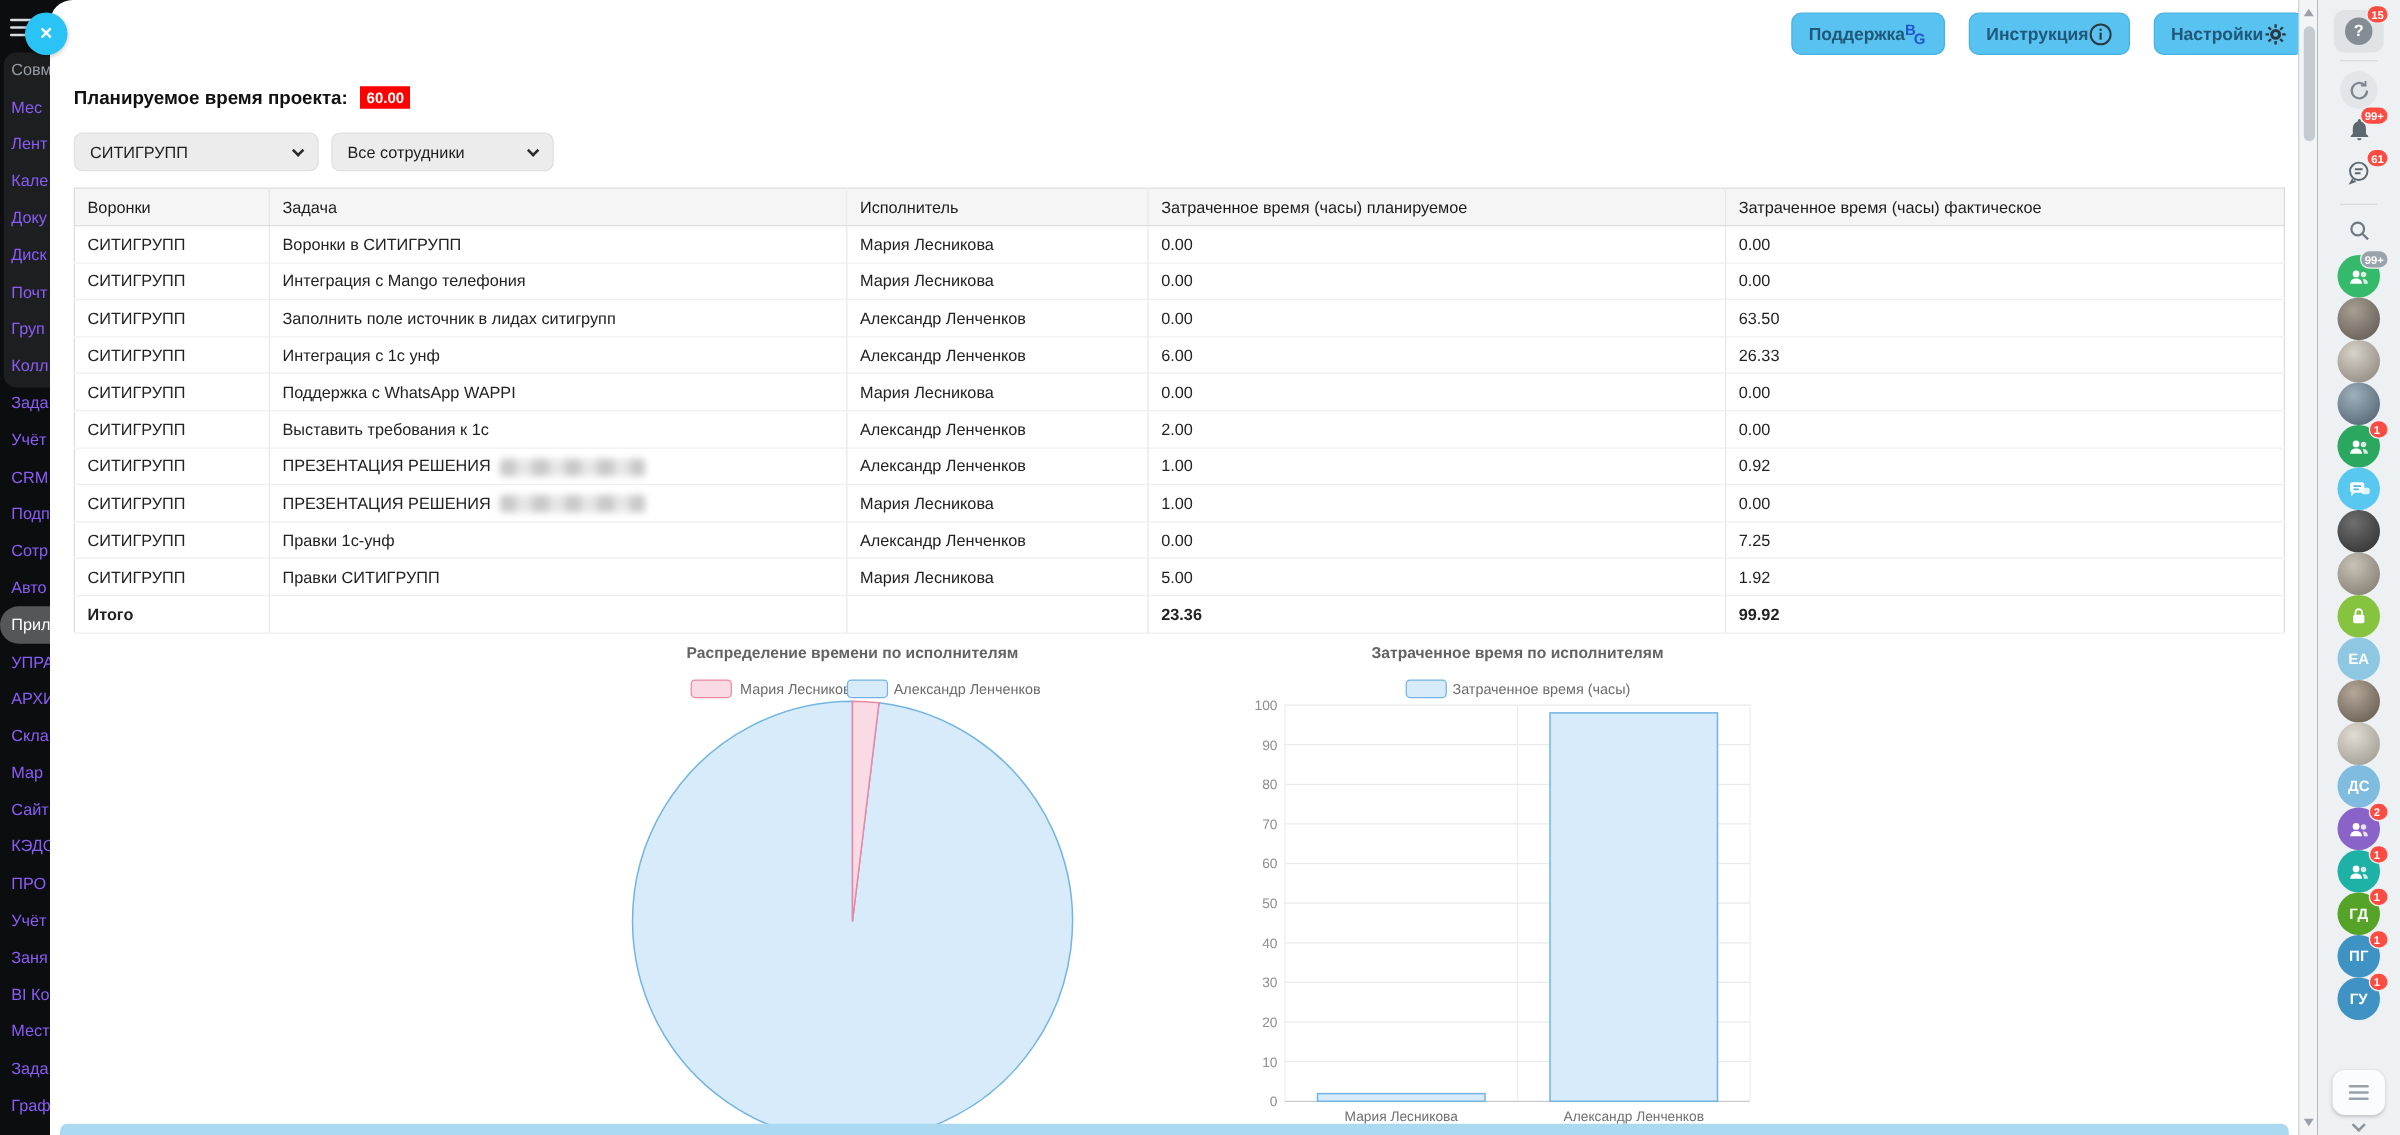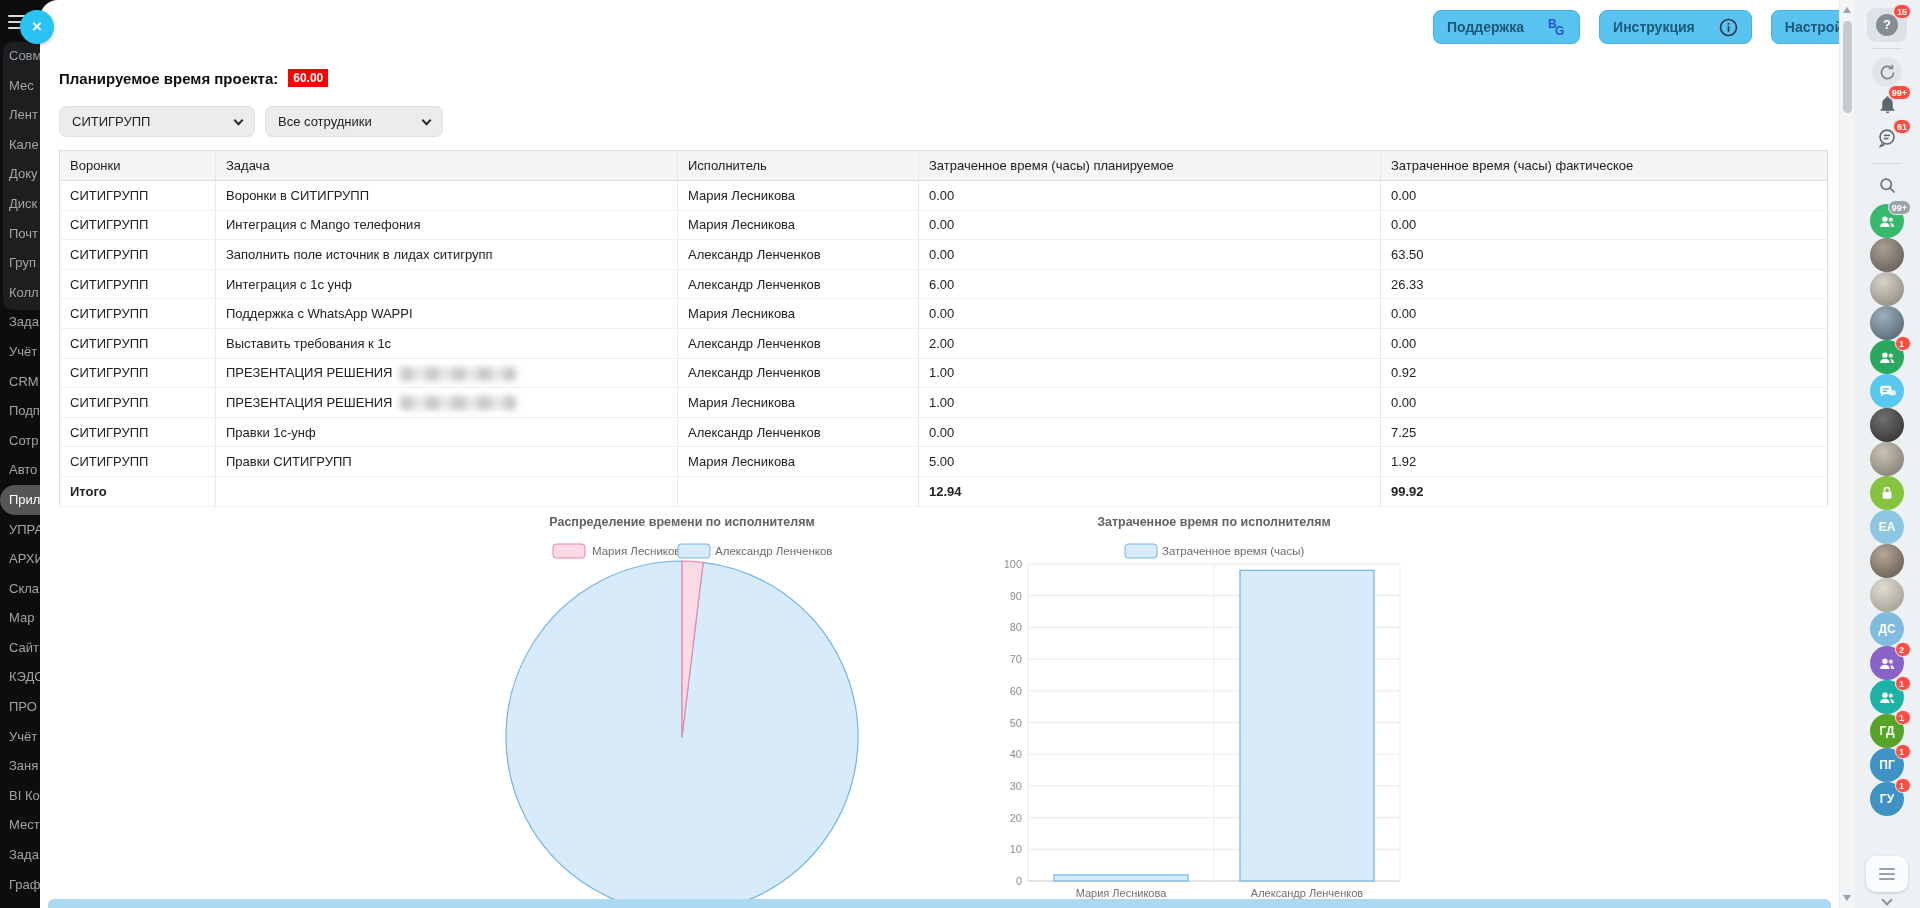--- a/index.html
+++ b/index.html
@@ -6,21 +6,21 @@
   html,body{width:1920px;height:908px;overflow:hidden}
   body{font-family:"Liberation Sans",sans-serif;background:#0e1012}
   .stage{position:relative;width:1920px;height:908px;overflow:hidden;background:#0b0d0f}
 
   
   .left-rail{position:absolute;left:0;top:0;width:40px;height:100%;background:#0b0d0f;z-index:2}
   .hamburger{position:absolute;left:8px;top:15px;width:18px;height:14px;display:flex;flex-direction:column;justify-content:space-between}
   .hamburger i{display:block;height:2px;background:#d8dcdf;border-radius:1px}
   .submenu-bg{position:absolute;top:42px;left:3px;width:56px;height:268px;background:rgba(255,255,255,.07);border-radius:10px}
   .menu{position:absolute;top:41px;left:0;width:40px}
-  .menu-item{height:29.6px;line-height:29.6px;padding-left:9px;font-size:13px;color:#a3a3a3;white-space:nowrap;overflow:hidden;cursor:pointer}
+  .menu-item{height:29.6px;line-height:29.6px;padding-left:9px;font-size:13px;color:#8b5cf6;white-space:nowrap;overflow:hidden;cursor:pointer}
   .menu-item.dim{color:#979da4}
   .menu-item.selected{background:rgba(255,255,255,.30);color:#fff;border-radius:15px 0 0 15px}
 
   .close-btn{position:absolute;left:20px;top:10px;width:34px;height:34px;border-radius:50%;background:#29c4f5;color:#fff;
     font-size:17px;line-height:33px;text-align:center;z-index:30;font-weight:bold;cursor:pointer;box-shadow:0 1px 4px rgba(0,0,0,.25)}
 
   
   .panel{position:absolute;left:40px;top:0;width:1799px;height:908px;background:#fff;border-radius:18px 0 0 0;z-index:5}
 
   .header-title{position:absolute;left:19px;top:13px;font-size:22px;font-weight:bold;color:#101010;display:flex;align-items:center;gap:12px}
@@ -29,21 +29,21 @@
       repeating-linear-gradient(0deg,rgba(255,255,255,.5) 0 7px,rgba(0,0,0,.06) 7px 14px);
       filter:blur(4px);border-radius:2px}
   .blur-title{width:172px;height:25px}
   .blur-inline{display:inline-block;vertical-align:middle;width:116px;height:14px;margin-left:7px;filter:blur(3px)}
 
   .planned-row{position:absolute;left:19px;top:69px;font-size:15px;font-weight:bold;color:#101010;display:flex;align-items:center}
   .red-chip{background:#ff0000;color:#fff;font-size:12px;font-weight:bold;padding:2px 5px;margin-left:10px}
 
   .toolbar{position:absolute;top:10px;left:1393px;display:flex;gap:19px}
   .tb-btn{height:34px;border-radius:8px;background:#58c2f0;border:1px solid #45b2e2;color:#1f5878;font-size:14px;font-weight:bold;
-    display:flex;align-items:center;gap:24px;padding:0 13px;cursor:pointer}
+    display:flex;align-items:center;gap:0;padding:0 13px;cursor:pointer}
   .bg-mark{position:relative;width:18px;height:18px;font-size:12px;font-weight:bold;color:#2257cc;line-height:1}
   .bg-mark .b{position:absolute;left:0;top:0}
   .bg-mark .g{position:absolute;left:7px;top:7px}
 
   .filters{position:absolute;left:19px;top:106px;display:flex;gap:10px}
   .select{height:31px;background:#ececec;border:1px solid #e0e0e0;border-radius:7px;display:flex;align-items:center;
     padding:0 12px;font-size:13px;color:#1e1e1e;cursor:pointer}
   .select .chev{margin-left:auto;width:7px;height:7px;border-right:2px solid #2c2c2c;border-bottom:2px solid #2c2c2c;
     transform:rotate(45deg);margin-top:-3px}
   .select.s1{width:196px}
@@ -283,21 +283,21 @@
             <td>Мария Лесникова</td>
             <td>5.00</td>
             <td>1.92</td>
           </tr>
         </tbody>
       <tbody>
         <tr class="total">
           <td>Итого</td>
           <td></td>
           <td></td>
-          <td>12.94</td>
+          <td>23.36</td>
           <td>99.92</td>
         </tr>
       </tbody>
     </table>
 
     <div class="charts">
       <div class="pie-box">
           <svg width="400" height="404" viewBox="0 0 400 404">
      <text x="200" y="22" text-anchor="middle" font-size="12.5" font-weight="bold" fill="#636363">Распределение времени по исполнителям</text>
      <g>

